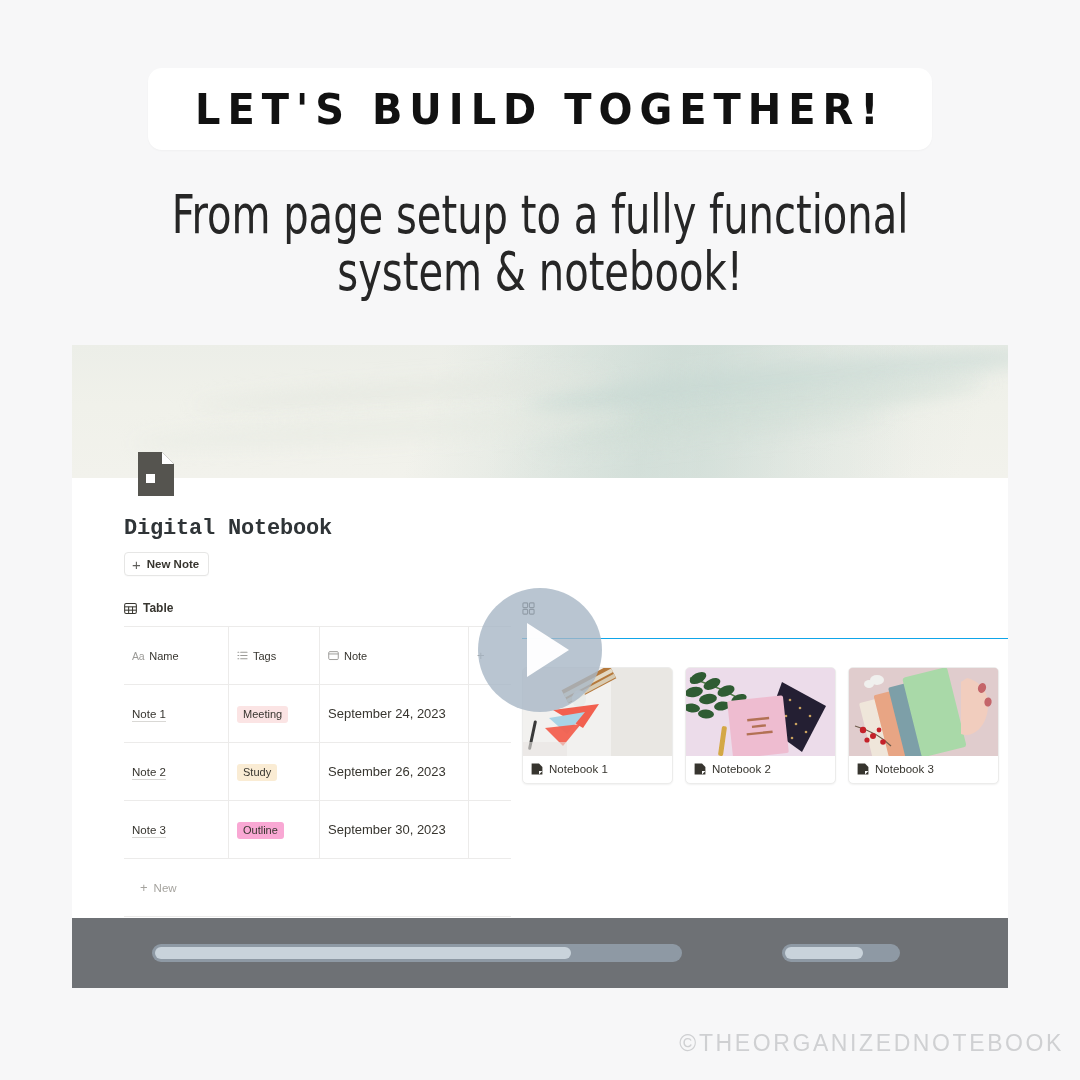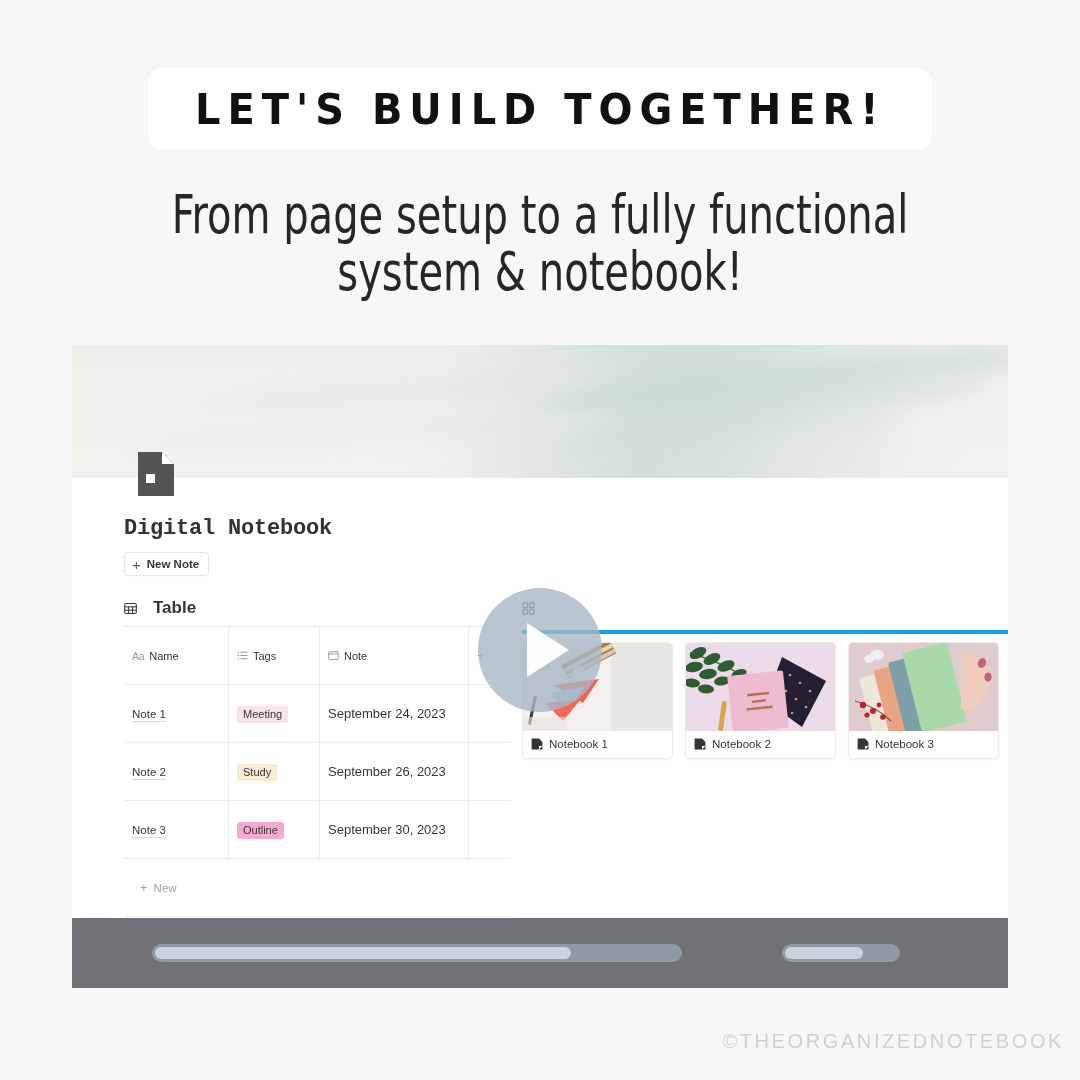--- a/index.html
+++ b/index.html
@@ -139,22 +139,22 @@
     display: flex;
     margin-top: 22px;
     gap: 0;
   }
   .db-table-wrap { width: 360px; flex: none; }
   .db-gallery-wrap { flex: 1; padding-left: 38px; position: relative; }
 
   .view-tab {
     display: flex;
     align-items: center;
-    gap: 16px;
-    font-size: 17px;
+    gap: 6px;
+    font-size: 12px;
     color: #37352f;
     font-weight: 600;
     height: 20px;
   }
   .view-tab-gallery { color: #37352f; }
 
   table.notion-table {
     margin-top: 8px;
     width: 320px;
     border-collapse: collapse;
@@ -206,23 +206,23 @@
     border-right: none;
     border-bottom: 1px solid #ecebea;
     height: 24px;
     color: #a5a39e;
     font-size: 11.5px;
   }
   .newrow .newrow-inner { display: flex; align-items: center; gap: 6px; padding-left: 8px; }
 
   
   .gallery {
-    margin-top: 12px;
-    border-top: 4px solid #0ea5e9;
-    padding-top: 8px;
+    margin-top: 20px;
+    border-top: 1px solid #0ea5e9;
+    padding-top: 28px;
     display: flex;
     gap: 12px;
   }
   .card {
     width: 149px;
     flex: none;
     background: #ffffff;
     border: 1px solid #ececeb;
     border-radius: 5px;
     box-shadow: 0 1px 2px rgba(15,15,15,0.06);
@@ -293,21 +293,21 @@
     height: 12px;
     border-radius: 6px;
     background: #c9d3db;
   }
 
   
   .watermark {
     position: absolute;
     right: 16px;
     top: 1030px;
-    font-size: 20px;
+    font-size: 23px;
     letter-spacing: 2.6px;
     color: #cfd0d2;
     font-family: "Liberation Sans", sans-serif;
     font-weight: 400;
     white-space: nowrap;
   }
 </style>
 </head>
 <body>
 

